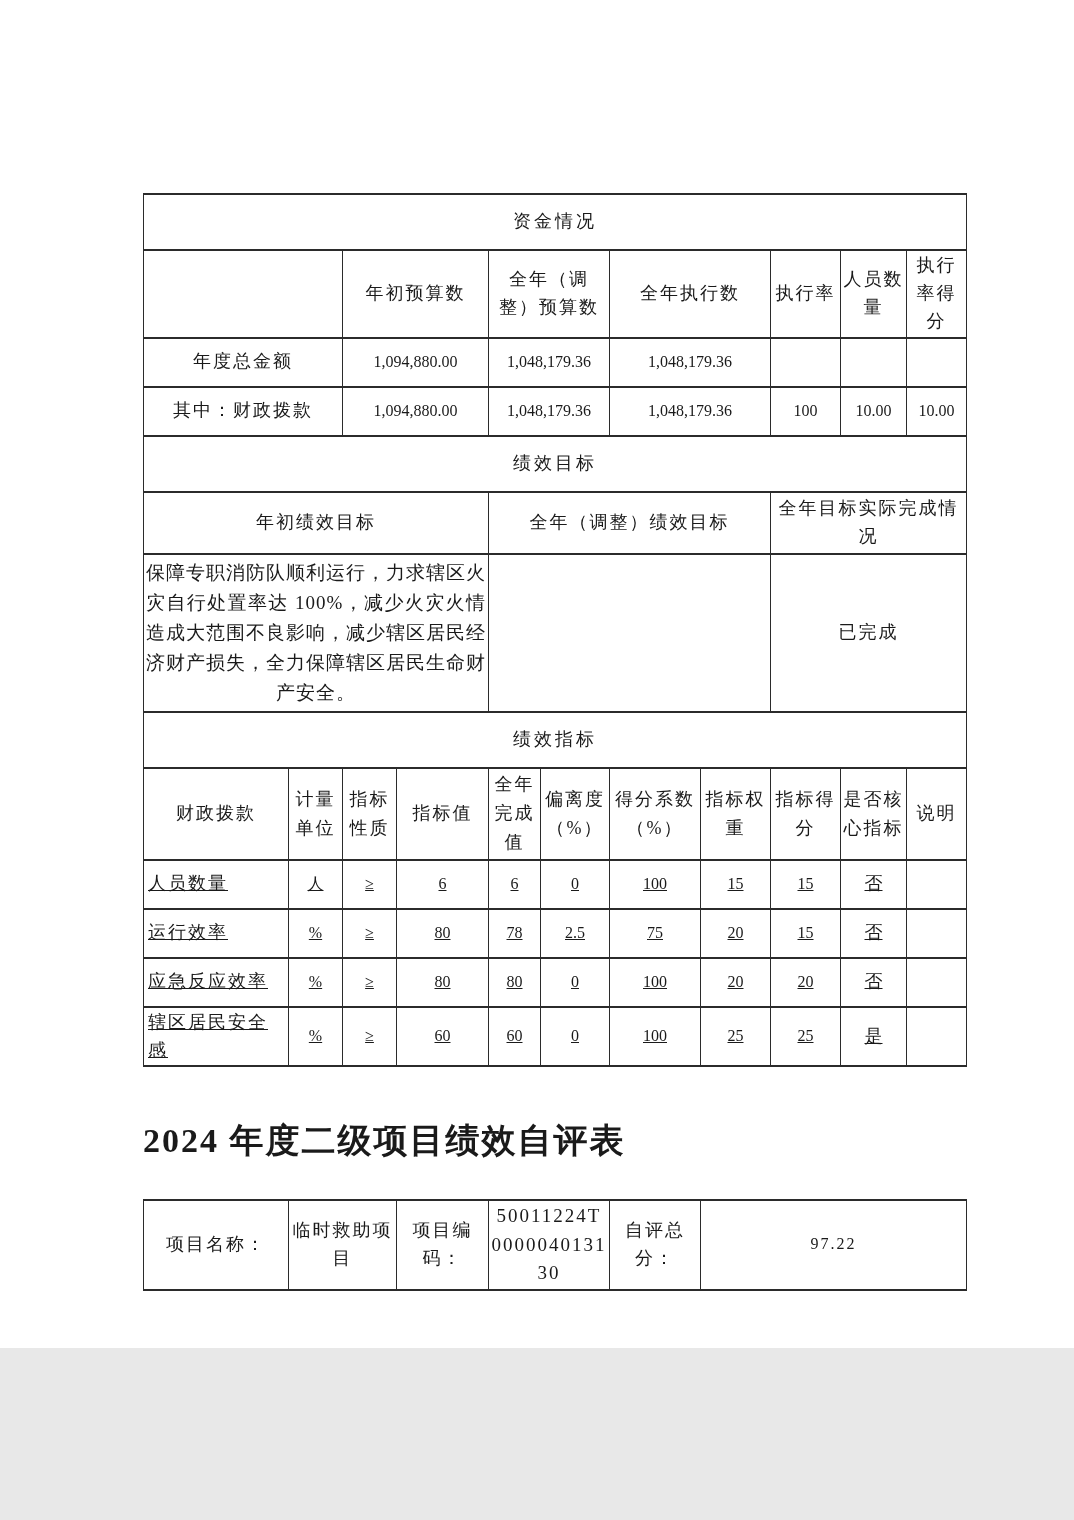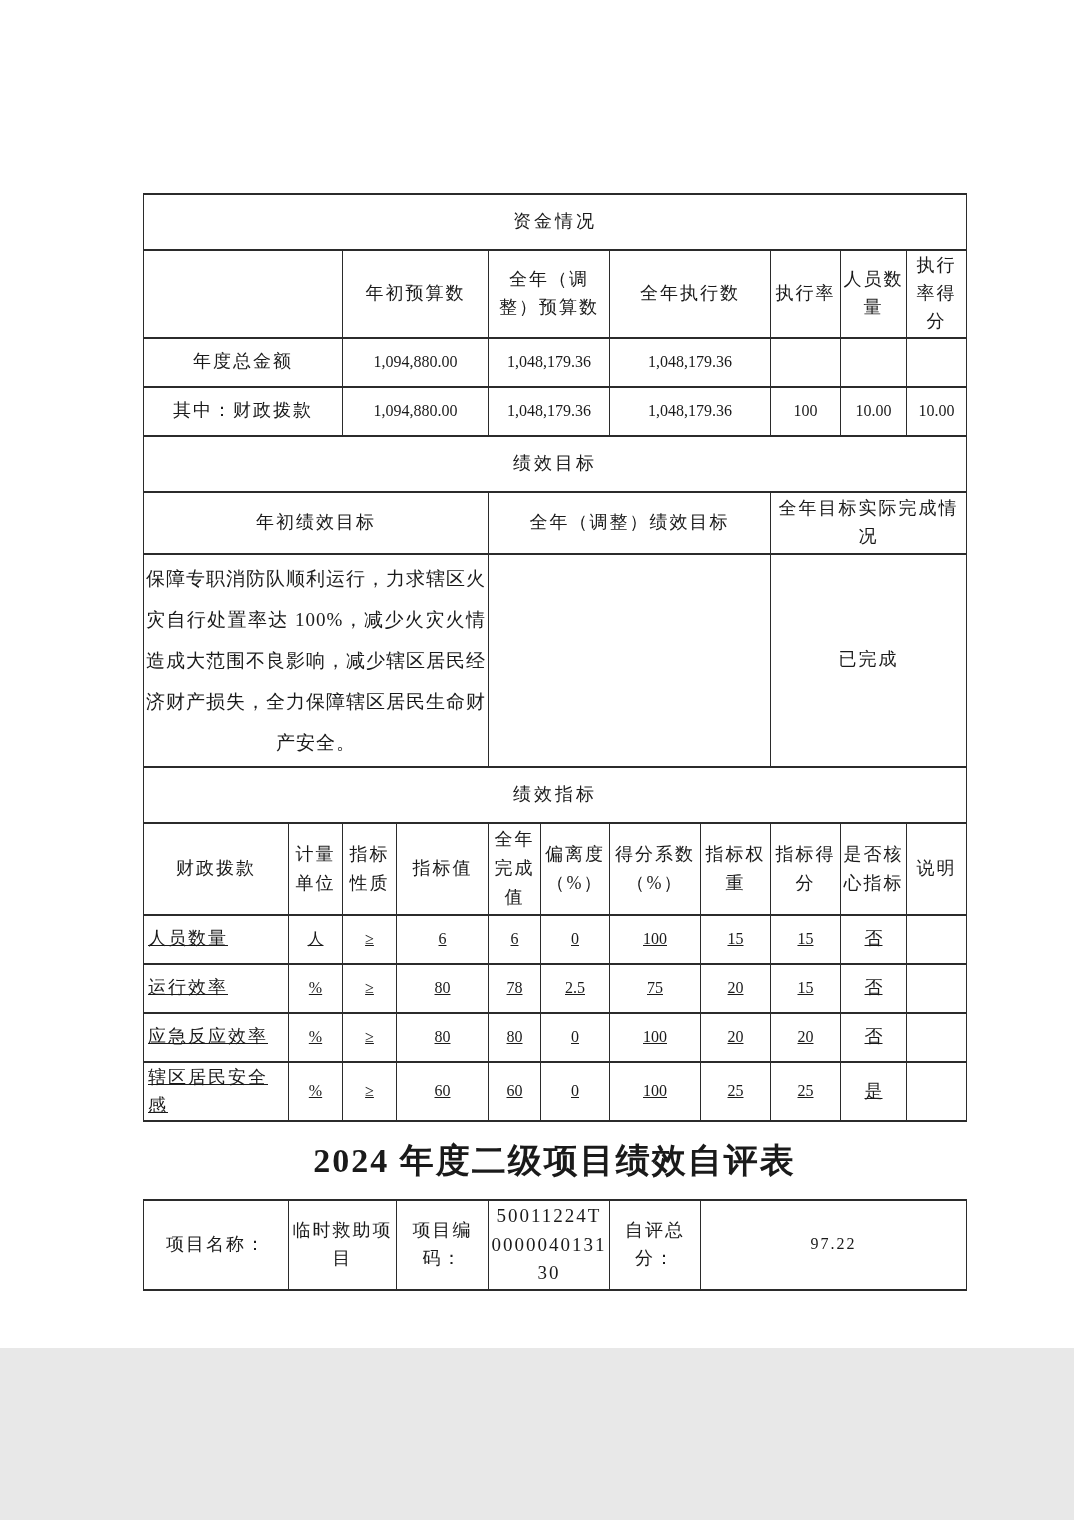--- a/index.html
+++ b/index.html
@@ -38,37 +38,36 @@
   .goal-header-row td{height:58px;letter-spacing:2px;}
   .goal-content-row td{height:146px;}
   .ind-header-row td{height:88px;letter-spacing:2px;line-height:1.6;}
   .ind-data-row td{height:45px;text-decoration:underline;}
   .label-cell{letter-spacing:2px;}
   .left-cell{text-align:left;padding-left:4px;}
   .goal-text-cell{
     text-align:justify;
     text-align-last:center;
     font-size:19px;
-    line-height:41px;
+    line-height:30px;
     padding:3px 2px;
     letter-spacing:1px;
   }
   .num-cell{font-size:16px;}
   .code-cell{word-break:break-all;font-size:19px;line-height:1.5;}
   .proj-row td{height:55px;letter-spacing:2px;}
   .doc-title{
     position:absolute;
     left:143px;top:1118px;
     width:823px;
-    text-align:center;
+    text-align:left;
     font-size:34px;
     font-weight:bold;
     letter-spacing:2px;
     font-family:"Liberation Serif","DejaVu Serif",serif;
-    margin-top:20px;
   }
   .page-number{
     position:absolute;
     left:842px;top:1368px;
     width:100px;
     text-align:center;
     font-size:18px;
     letter-spacing:1px;
   }
 </style>

